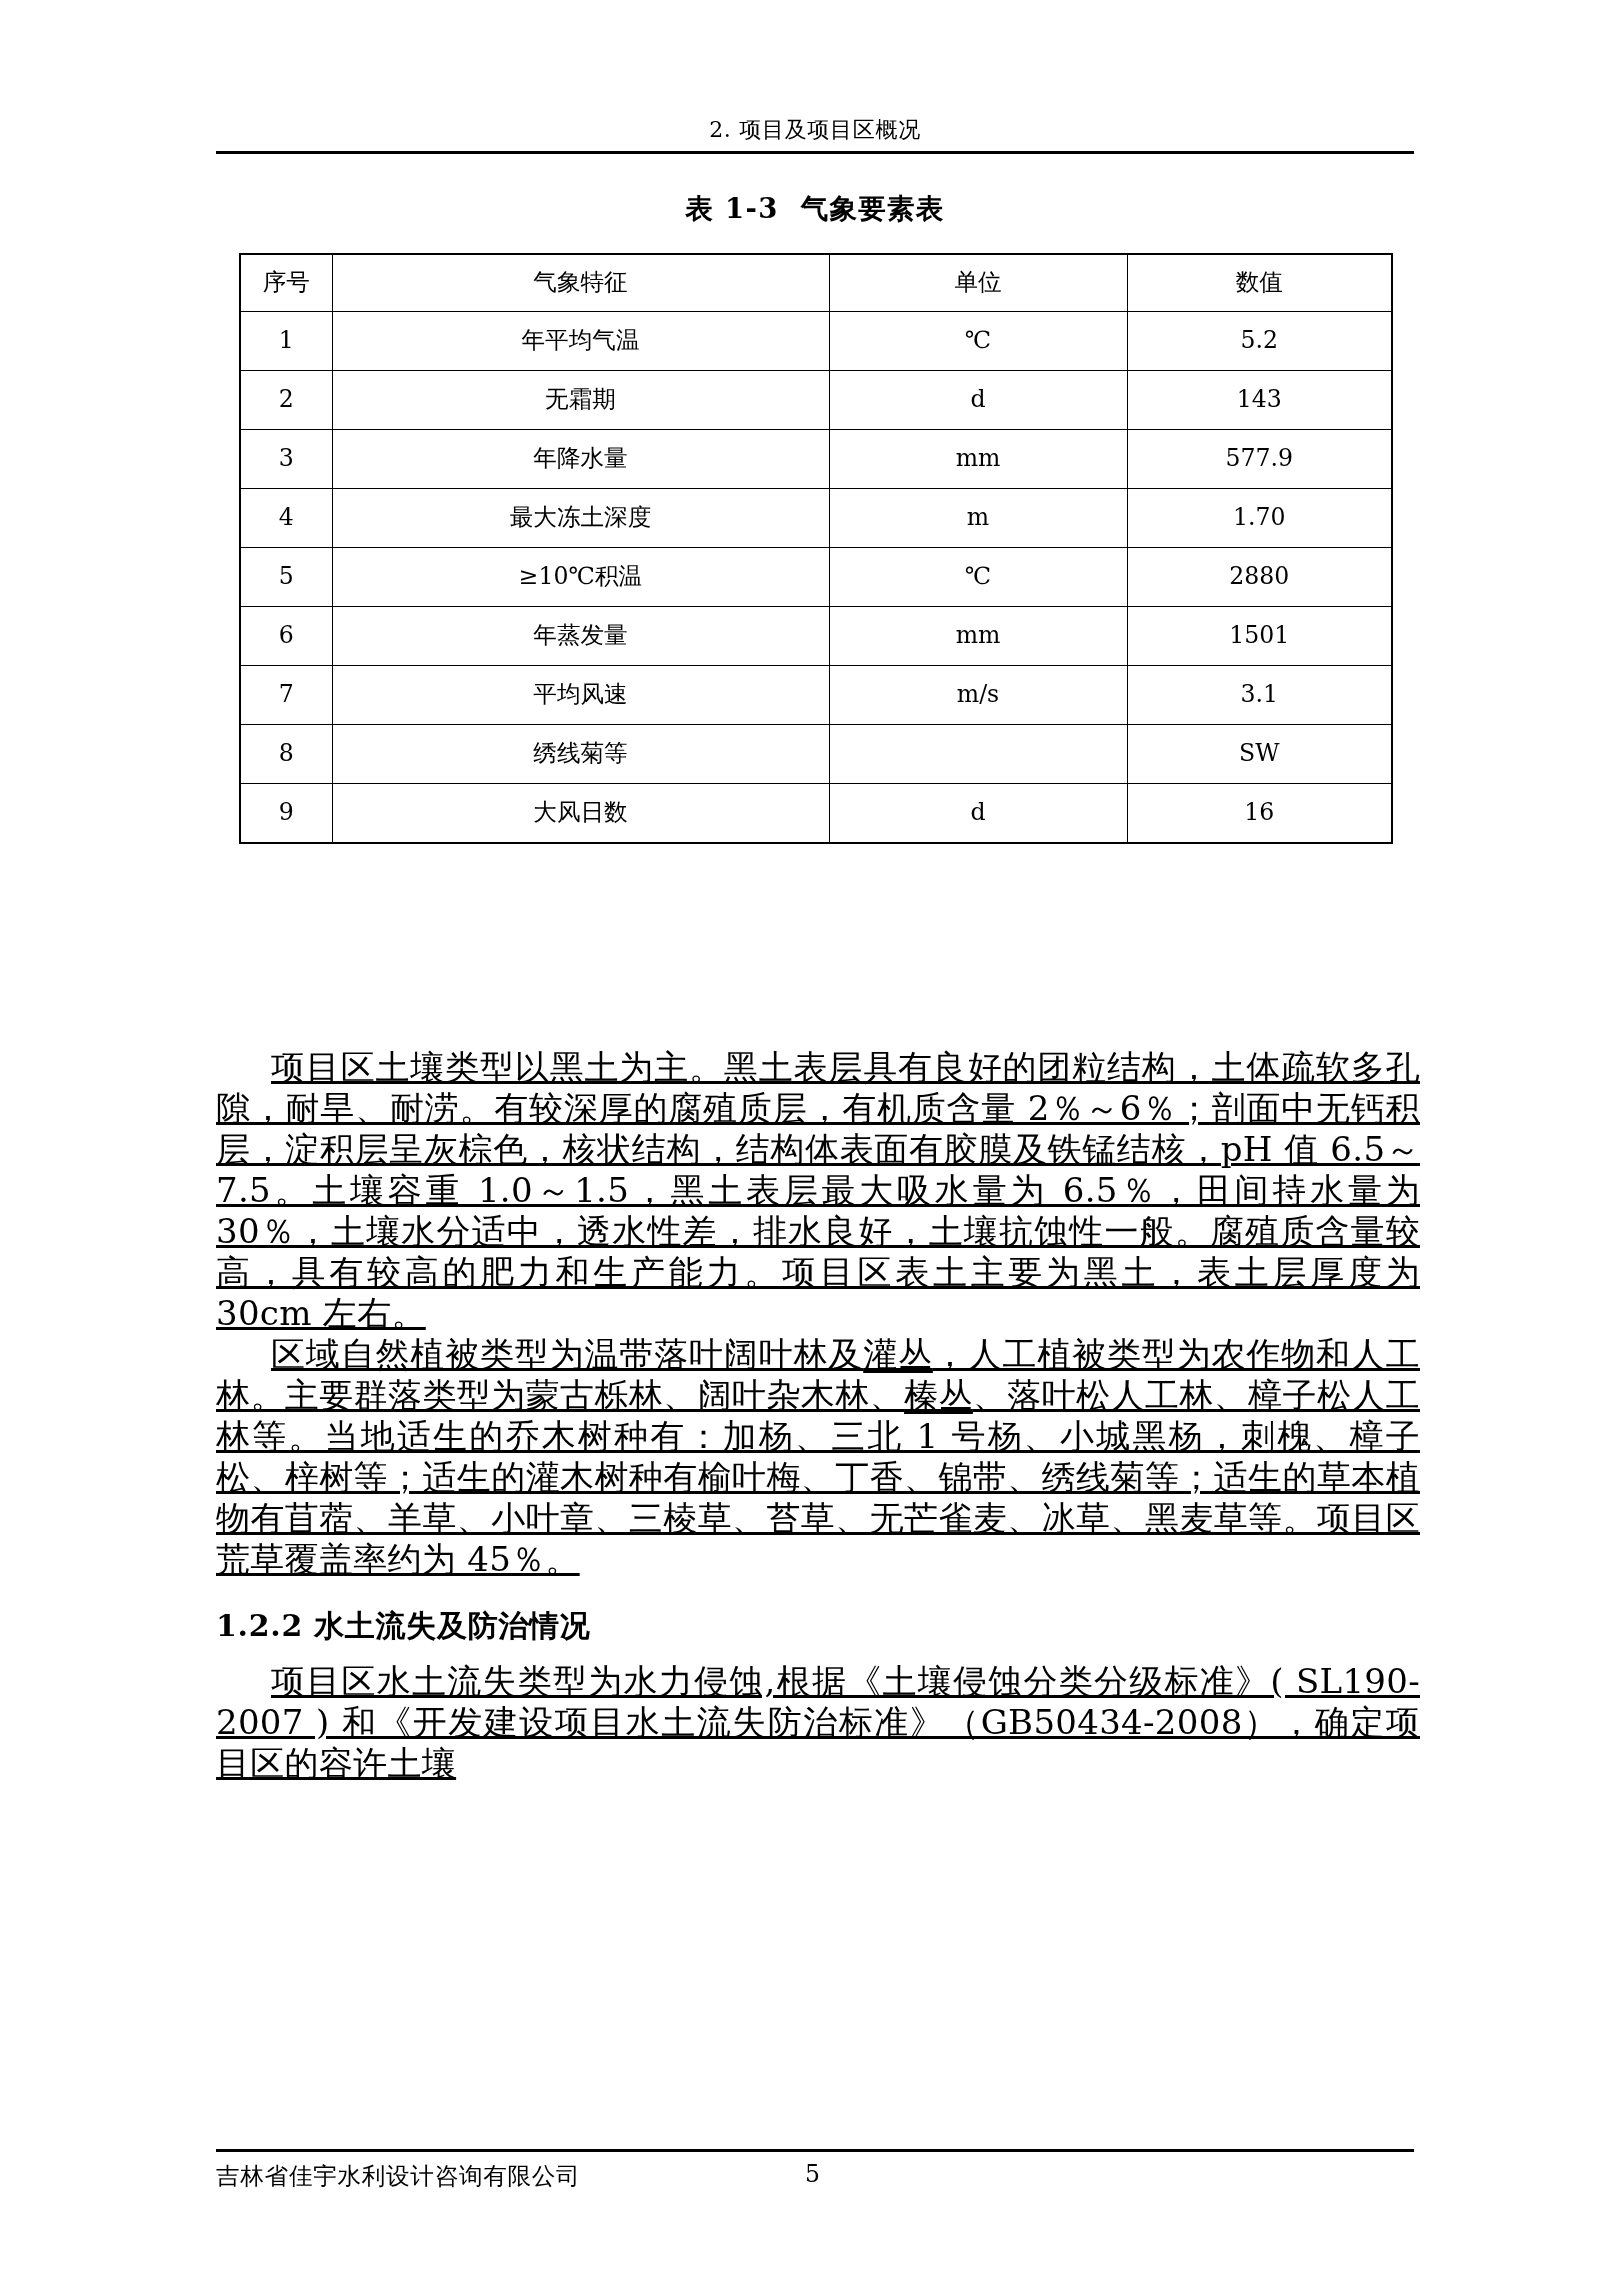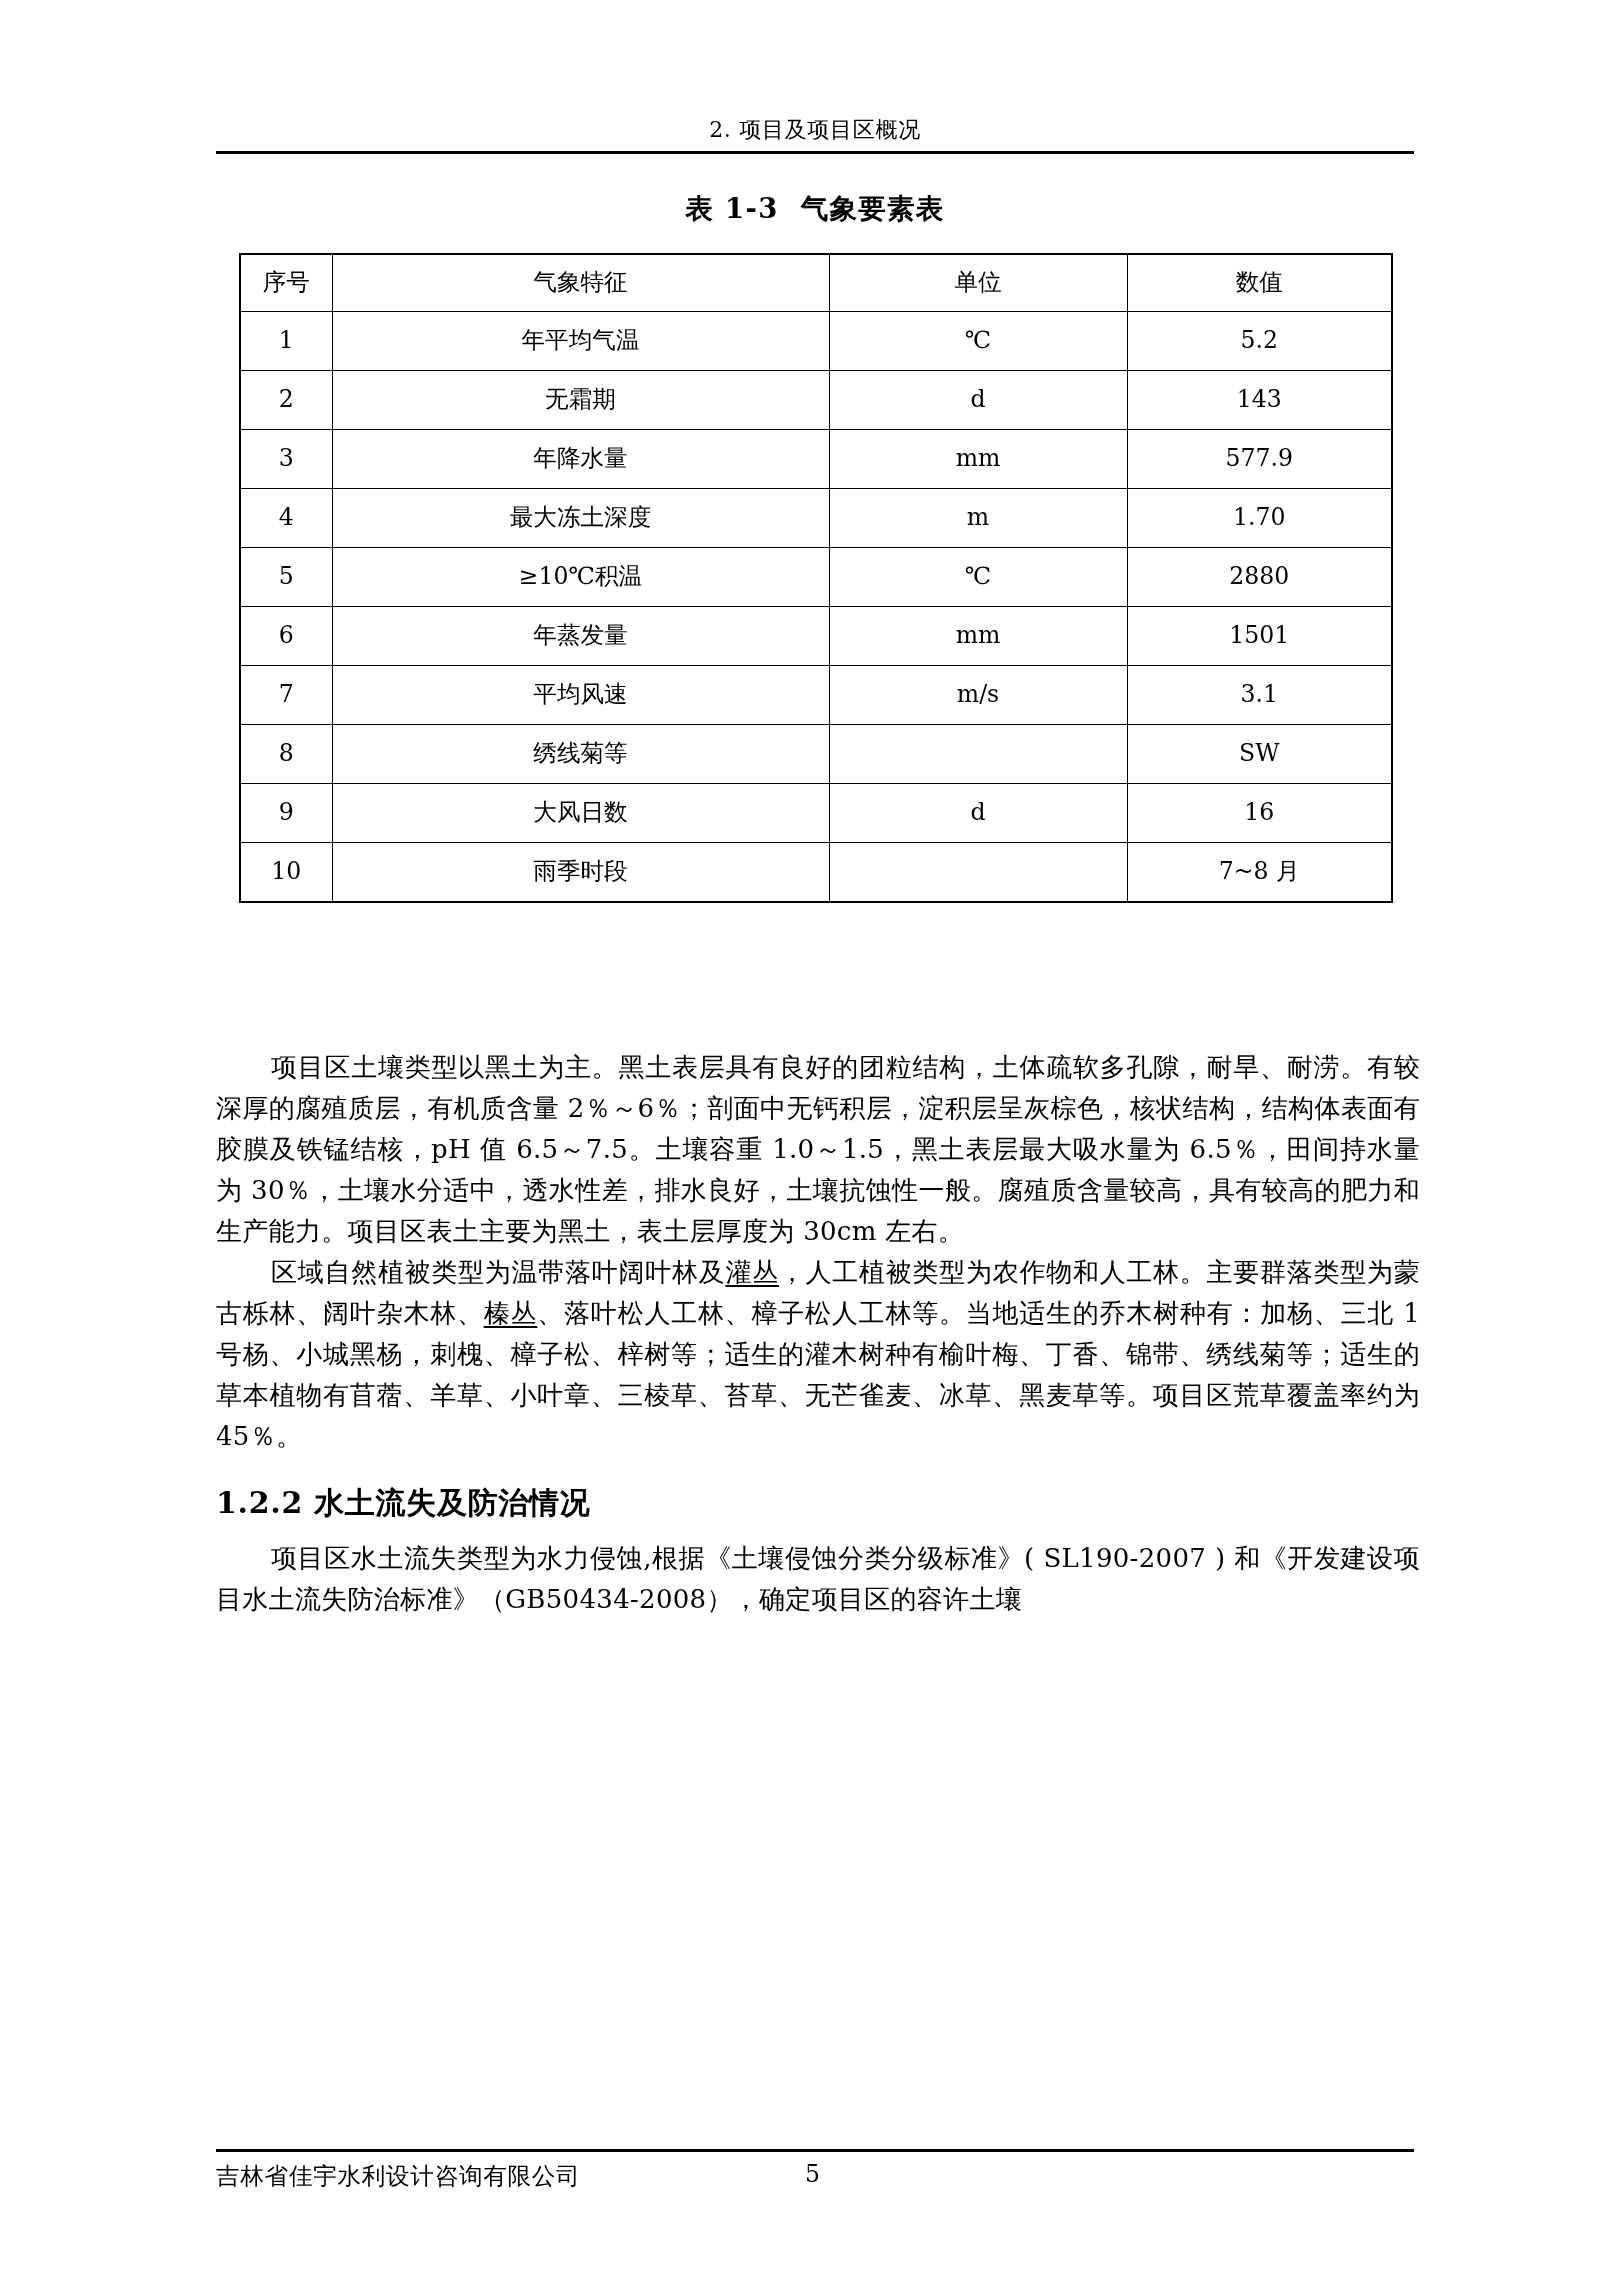--- a/index.html
+++ b/index.html
@@ -93,26 +93,27 @@
     top: 1047px;
     width: 1204px;
   }
   .sub-head {
     font-size: 27.5px;
     font-weight: bold;
     letter-spacing: 1.3px;
     margin: 0 0 17px 45px;
   }
   .para {
-    font-size: 26px;
+    font-size: 34px;
     line-height: 41px;
     margin: 0;
     text-align: justify;
     text-justify: inter-character;
     letter-spacing: 0.3px;
+    text-decoration: underline;
   }
   .para.indent { text-indent: 55px; }
 
   .sec-head {
     font-size: 30px;
     font-weight: bold;
     letter-spacing: 0.7px;
     margin: 26px 0 14.4px 0;
   }
   .uline { text-decoration: underline; text-underline-offset: 3.9px; }
@@ -223,26 +224,20 @@
           <td>绣线菊等</td>
           <td></td>
           <td>SW</td>
         </tr>
         <tr>
           <td>9</td>
           <td>大风日数</td>
           <td>d</td>
           <td>16</td>
         </tr>
-        <tr>
-          <td>10</td>
-          <td>雨季时段</td>
-          <td></td>
-          <td>7~8 月</td>
-        </tr>
       </tbody>
     </table>
   </div>
 
   <div class="body-block">
 
 
     <p class="para indent">项目区土壤类型以黑土为主。黑土表层具有良好的团粒结构，土体疏软多孔隙，耐旱、耐涝。有较深厚的腐殖质层，有机质含量 2％～6％；剖面中无钙积层，淀积层呈灰棕色，核状结构，结构体表面有胶膜及铁锰结核，pH 值 6.5～7.5。土壤容重 1.0～1.5，黑土表层最大吸水量为 6.5％，田间持水量为 30％，土壤水分适中，透水性差，排水良好，土壤抗蚀性一般。腐殖质含量较高，具有较高的肥力和生产能力。项目区表土主要为黑土，表土层厚度为 30cm 左右。</p>
 
     <p class="para indent"><span>区域自然植被类型为温带落叶阔叶林及</span><span class="uline">灌丛</span><span>，人工植被类型为农作物和人工林。主要群落类型为蒙古栎林、阔叶杂木林、</span><span class="uline">榛丛</span><span>、落叶松人工林、樟子松人工林等。当地适生的乔木树种有：加杨、三北 1 号杨、小城黑杨，刺槐、樟子松、梓树等；适生的灌木树种有榆叶梅、丁香、锦带、绣线菊等；适生的草本植物有苜蓿、羊草、小叶章、三棱草、苔草、无芒雀麦、冰草、黑麦草等。项目区荒草覆盖率约为 45％。</span></p>

